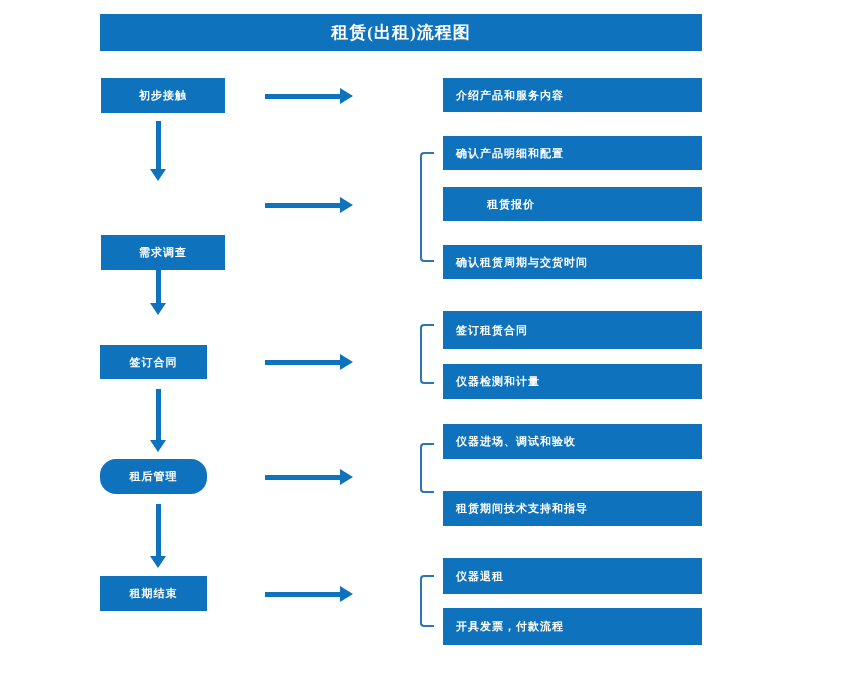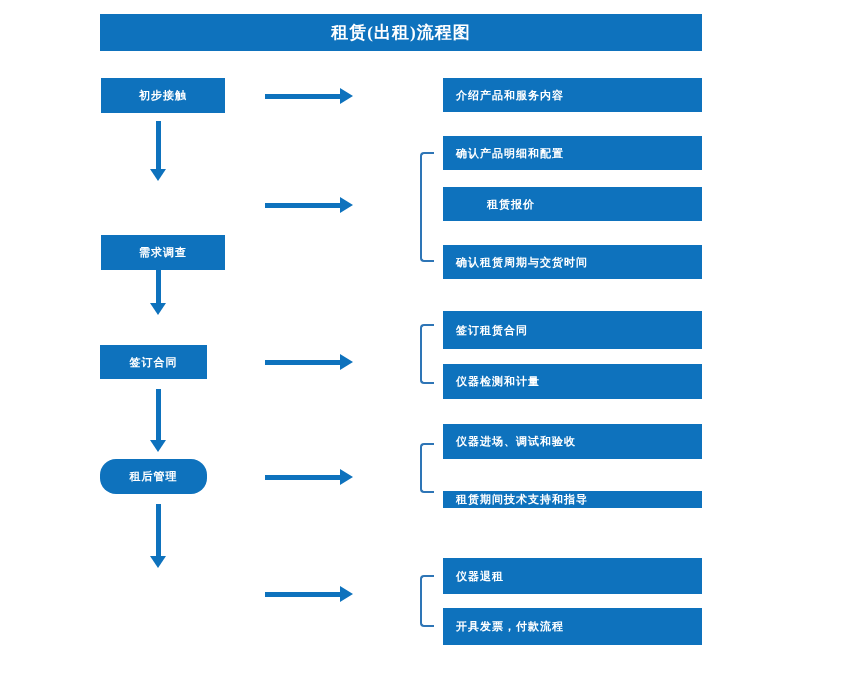--- a/index.html
+++ b/index.html
@@ -54,20 +54,21 @@
 <div class="canvas">
 
   <div class="bluebox titlebar">
     <span>租赁(出租)流程图</span>
   </div>
 
   <div class="bluebox leftbox" style="left:101px;top:78px;width:124px;height:35px;">初步接触</div>
   <div class="bluebox leftbox" style="left:101px;top:187px;width:124px;height:35px;margin-top:48px;">需求调查</div>
   <div class="bluebox leftbox" style="left:100px;top:345px;width:107px;height:34px;">签订合同</div>
   <div class="bluebox leftbox" style="left:100px;top:459px;width:107px;height:35px;border-radius:16px;">租后管理</div>
+  <div class="bluebox leftbox" style="left:100px;top:576px;width:107px;height:35px;">租期结束</div>
 
   <div class="varrow" style="top:121px;height:60px;">
     <div class="stem"></div>
     <div class="head"></div>
   </div>
   <div class="varrow" style="top:257px;height:58px;">
     <div class="stem"></div>
     <div class="head"></div>
   </div>
   <div class="varrow" style="top:389px;height:63px;">
@@ -108,18 +109,18 @@
   <div class="bluebox rightbox" style="top:78px;height:34px;">介绍产品和服务内容</div>
 
   <div class="bluebox rightbox" style="top:136px;height:34px;text-align:center;">确认产品明细和配置</div>
   <div class="bluebox rightbox" style="top:187px;height:34px;padding-left:44px;">租赁报价</div>
   <div class="bluebox rightbox" style="top:245px;height:34px;">确认租赁周期与交货时间</div>
 
   <div class="bluebox rightbox" style="top:311px;height:38px;">签订租赁合同</div>
   <div class="bluebox rightbox" style="top:364px;height:35px;">仪器检测和计量</div>
 
   <div class="bluebox rightbox" style="top:424px;height:35px;">仪器进场、调试和验收</div>
-  <div class="bluebox rightbox" style="top:491px;height:17px;">租赁期间技术支持和指导</div>
+  <div class="bluebox rightbox" style="top:491px;height:35px;">租赁期间技术支持和指导</div>
 
   <div class="bluebox rightbox" style="top:558px;height:36px;">仪器退租</div>
   <div class="bluebox rightbox" style="top:608px;height:37px;">开具发票，付款流程</div>
 
 </div>
 
 </body></html>

